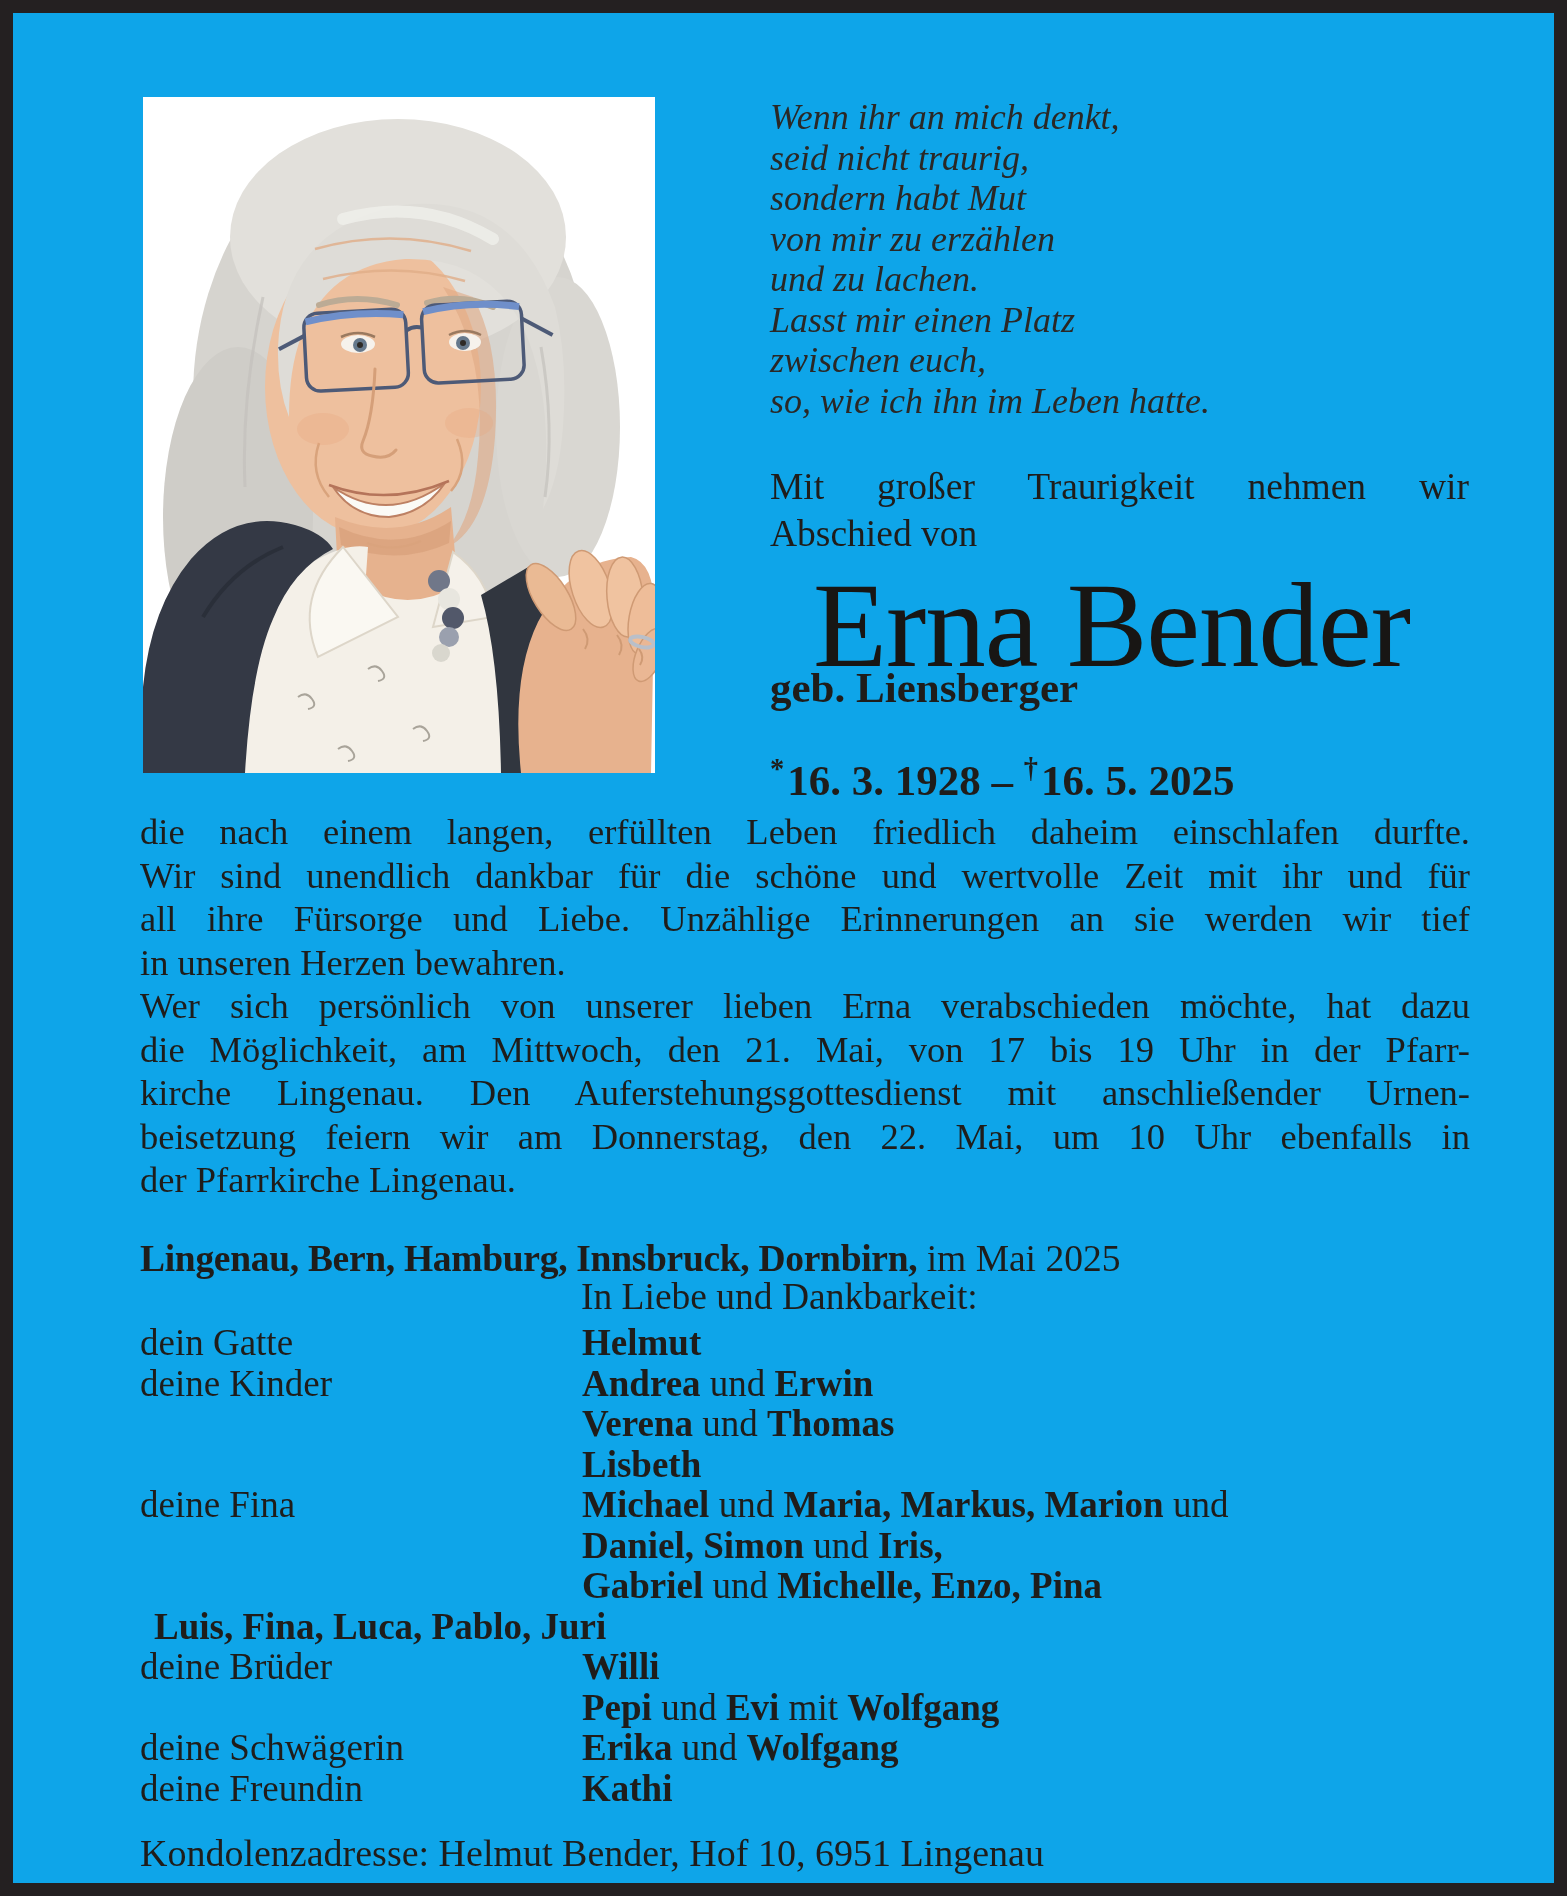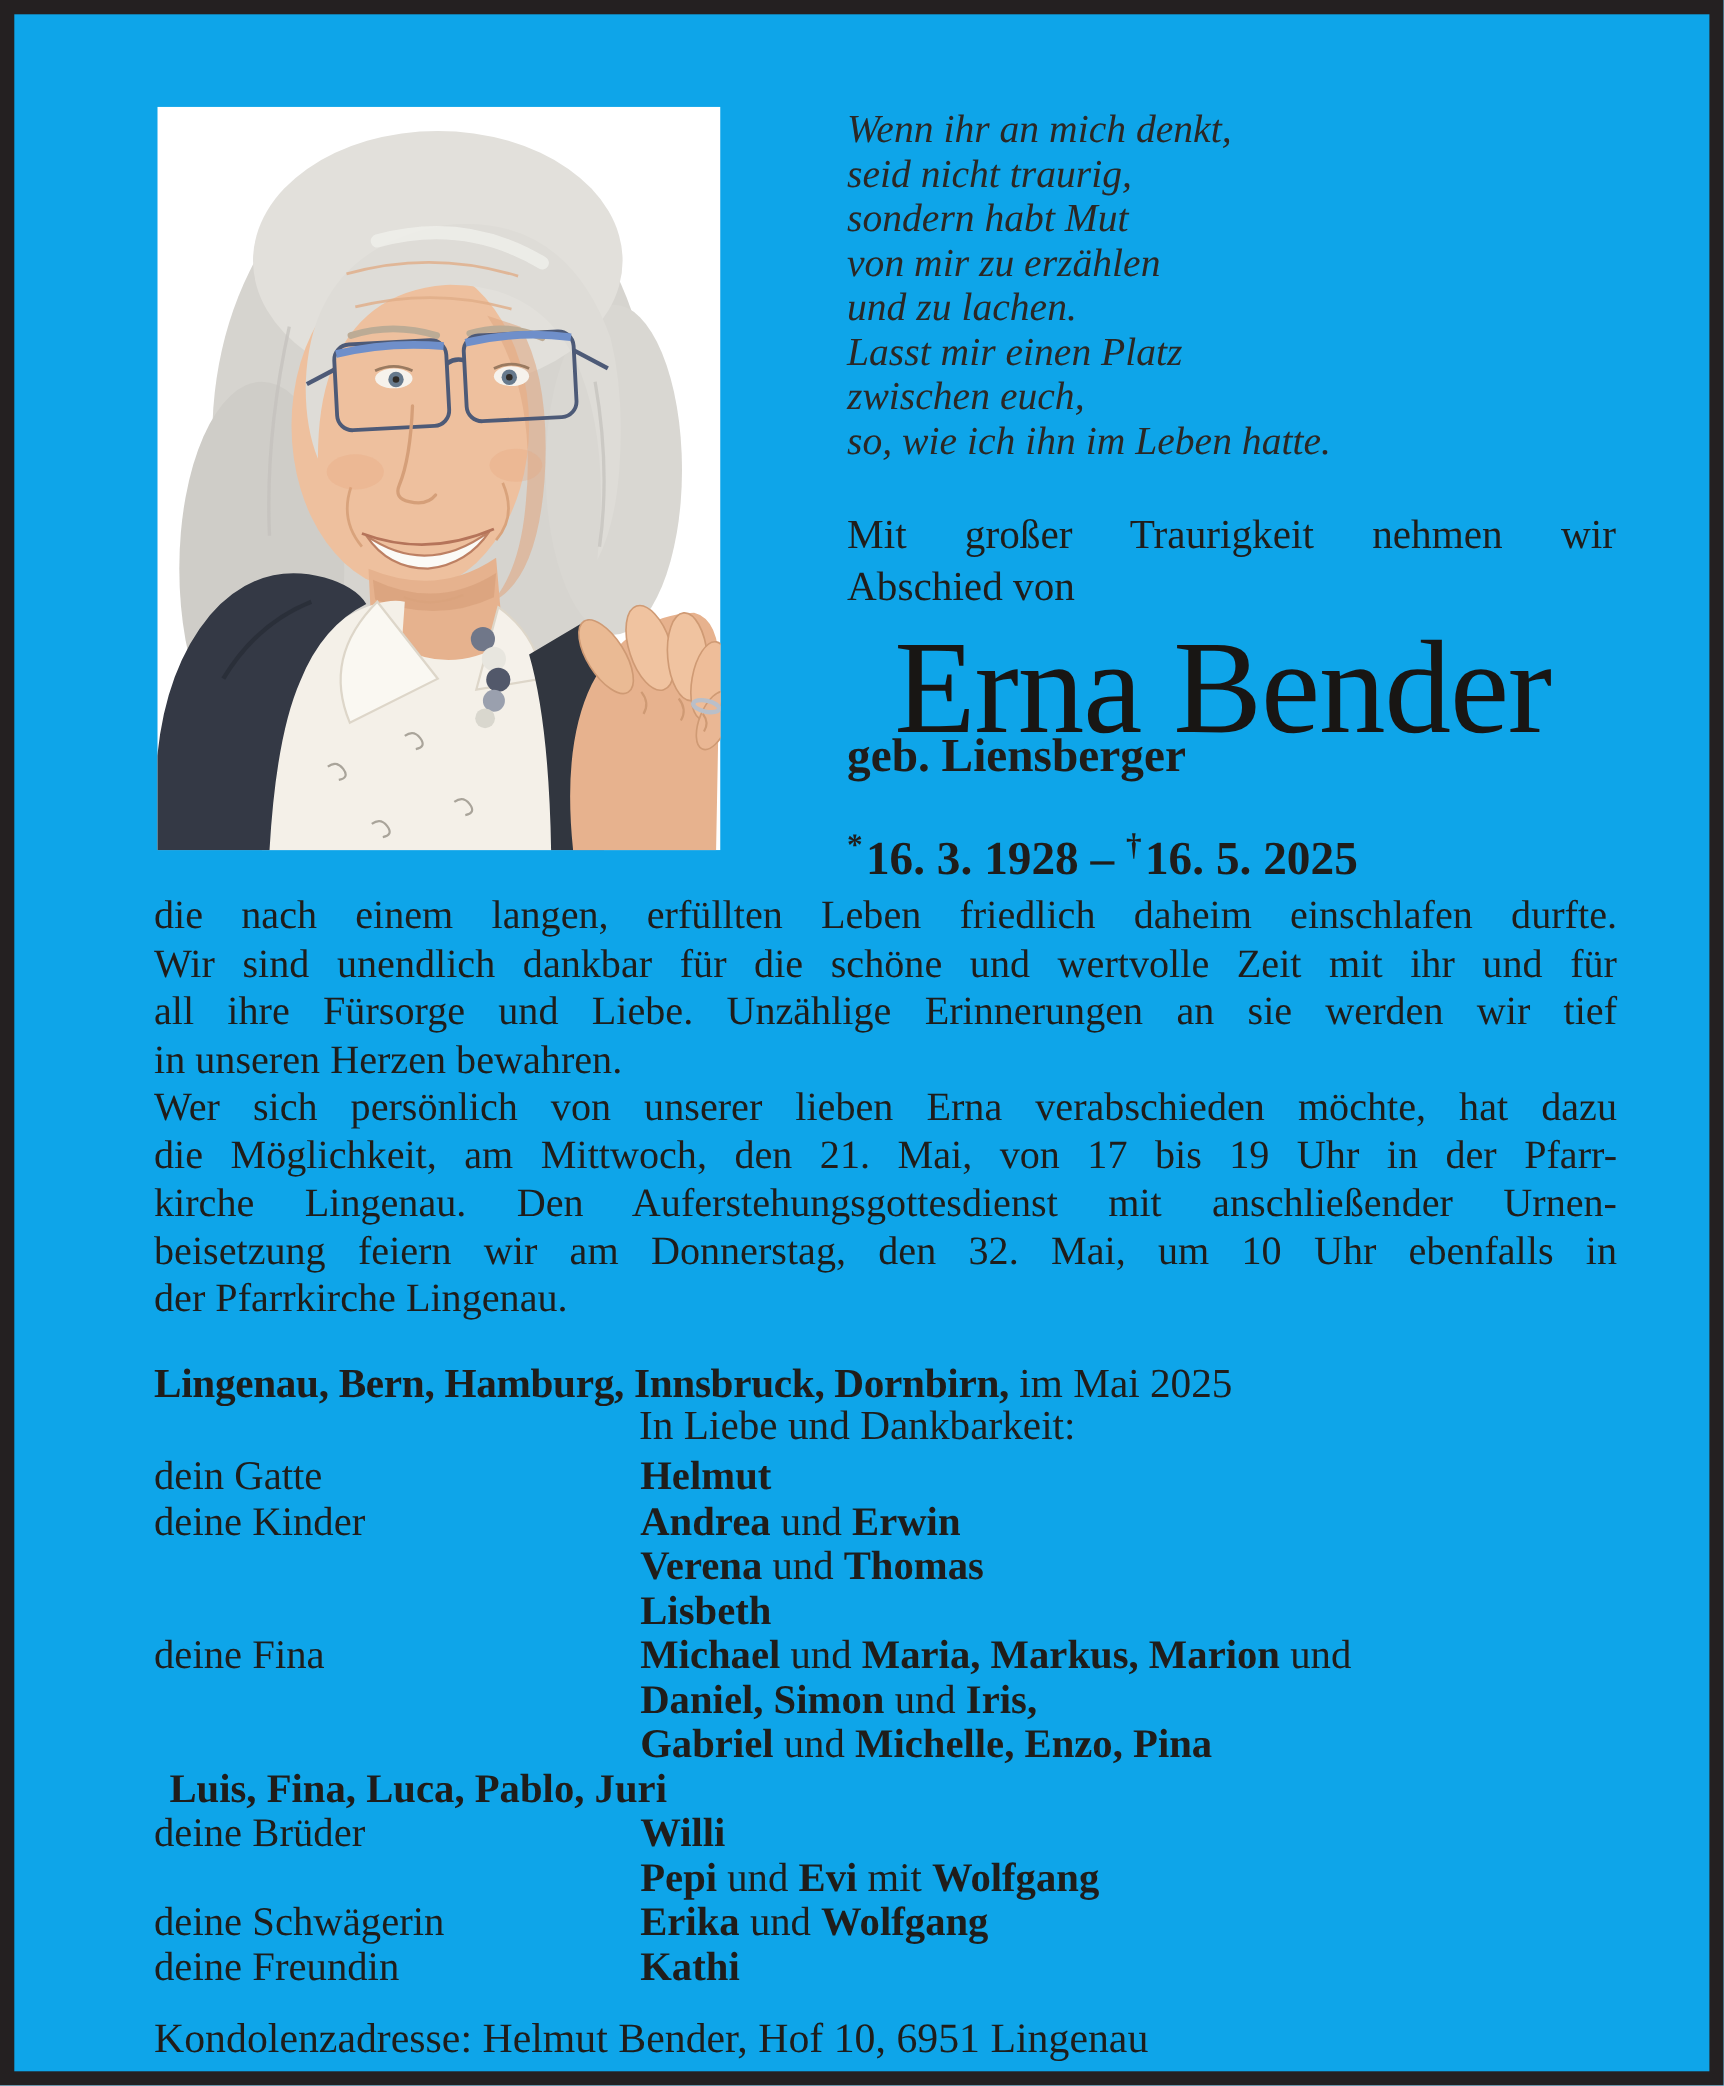--- a/index.html
+++ b/index.html
@@ -173,21 +173,21 @@
   </div>
 
   <div class="obituary" id="obituary">
       <div class="jl">die nach einem langen, erfüllten Leben friedlich daheim einschlafen durfte.</div>
       <div class="jl">Wir sind unendlich dankbar für die schöne und wertvolle Zeit mit ihr und für</div>
       <div class="jl">all ihre Fürsorge und Liebe. Unzählige Erinnerungen an sie werden wir tief</div>
       <div class="">in unseren Herzen bewahren.</div>
       <div class="jl">Wer sich persönlich von unserer lieben Erna verabschieden möchte, hat dazu</div>
       <div class="jl">die Möglichkeit, am Mittwoch, den 21. Mai, von 17 bis 19 Uhr in der Pfarr-</div>
       <div class="jl">kirche Lingenau. Den Auferstehungsgottesdienst mit anschließender Urnen-</div>
-      <div class="jl">beisetzung feiern wir am Donnerstag, den 32. Mai, um 10 Uhr ebenfalls in</div>
+      <div class="jl">beisetzung feiern wir am Donnerstag, den 22. Mai, um 10 Uhr ebenfalls in</div>
       <div class="">der Pfarrkirche Lingenau.</div>
     </div>
 
   <div class="cities">
     <b>Lingenau, Bern, Hamburg, Innsbruck, Dornbirn,</b><span> im Mai 2025</span>
   </div>
 
   <div class="gratitude">In Liebe und Dankbarkeit:</div>
 
   <div class="family" id="family">

